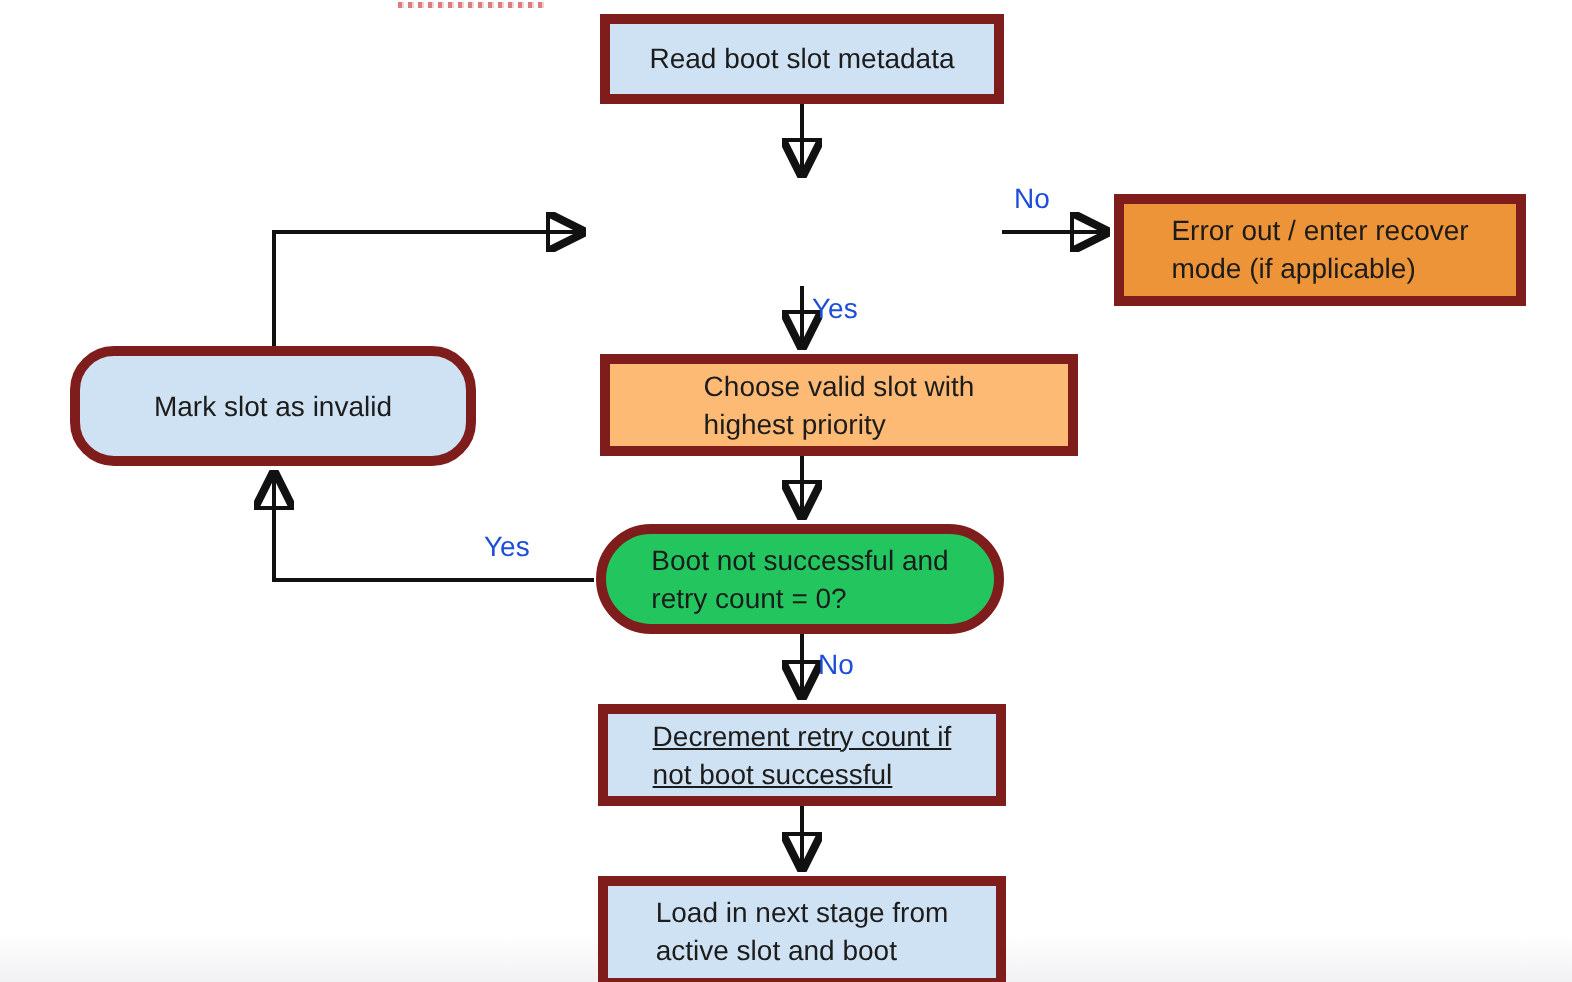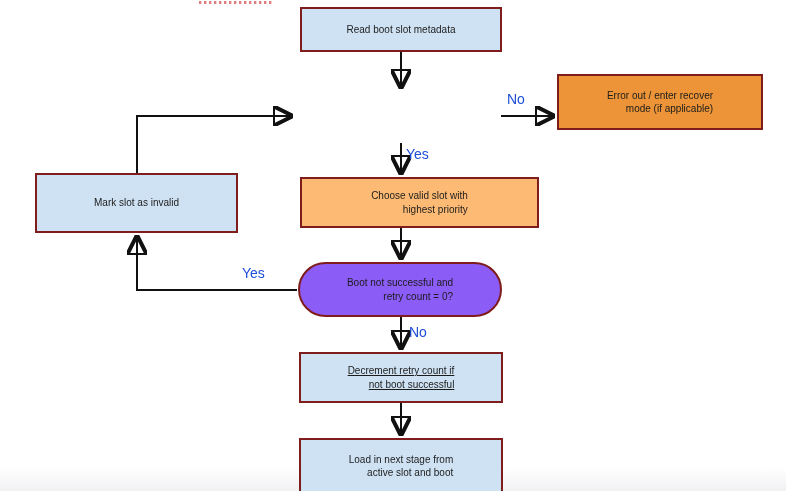--- a/index.html
+++ b/index.html
@@ -14,26 +14,26 @@
     height: 491px;
     overflow: hidden;
     background: #ffffff;
   }
   .node {
     position: absolute;
     box-sizing: border-box;
     display: flex;
     align-items: center;
     justify-content: center;
-    text-align: right;
-    font-size: 10px;
+    text-align: left;
+    font-size: 14px;
     line-height: 1.35;
     color: #1c1c1c;
     background: #cfe2f3;
-    border: 2px solid #7f1d1d;
+    border: 5px solid #7f1d1d;
     white-space: pre-line;
     z-index: 2;
     padding: 2px 12px;
   }
   .node.decision { border-radius: 28px; }
   .node.error { background: #ec9437; }
   .edge-label {
     position: absolute;
     font-size: 14px;
     color: #1d4ed8;
@@ -87,30 +87,30 @@
     <path d="M401,228 V257" marker-end="url(#arrow)"></path>
     <path d="M401,317 V347" marker-end="url(#arrow)"></path>
     <path d="M401,403 V433" marker-end="url(#arrow)"></path>
     <path d="M297,290 H137 V238" marker-end="url(#arrow)"></path>
     <path d="M137,173 V116 H290" marker-end="url(#arrow)"></path>
   </svg>
 
   <div class="node" style="left: 300px; top: 7px; width: 202px; height: 45px; background-color: rgb(207, 226, 243);">Read boot slot metadata</div>
 
 
-  <div class="node error" style="left: 557px; top: 74px; width: 206px; height: 56px; background-color: rgb(236, 148, 55);">Error out / enter recover
+  <div class="node error" style="left: 557px; top: 97px; width: 206px; height: 56px; background-color: rgb(236, 148, 55);">Error out / enter recover
 mode (if applicable)</div>
 
   <div class="node" style="left: 300px; top: 177px; width: 239px; height: 51px; background-color: #fdba74;">Choose valid slot with
 highest priority</div>
 
-  <div class="node decision" style="left: 298px; top: 262px; width: 204px; height: 55px; background-color: #8b5cf6;">Boot not successful and
+  <div class="node decision" style="left: 298px; top: 262px; width: 204px; height: 55px; background-color: #22c55e;">Boot not successful and
 retry count = 0?</div>
 
-  <div class="node" style="left: 35px; top: 173px; width: 203px; height: 60px; background-color: rgb(207, 226, 243);">Mark slot as invalid</div>
+  <div class="node" style="left: 35px; top: 173px; width: 203px; height: 60px; background-color: rgb(207, 226, 243); border-radius: 22px;">Mark slot as invalid</div>
 
   <div class="node" style="left: 299px; top: 352px; width: 204px; height: 51px; background-color: rgb(207, 226, 243); text-decoration: underline;">Decrement retry count if
 not boot successful</div>
 
   <div class="node" style="left: 299px; top: 438px; width: 204px; height: 56px; background-color: rgb(207, 226, 243);">Load in next stage from
 active slot and boot</div>
 
   <span class="edge-label" style="left:507px; top:91px;">No</span>
 
   <span class="edge-label" style="left:406px; top:146px;">Yes</span>

